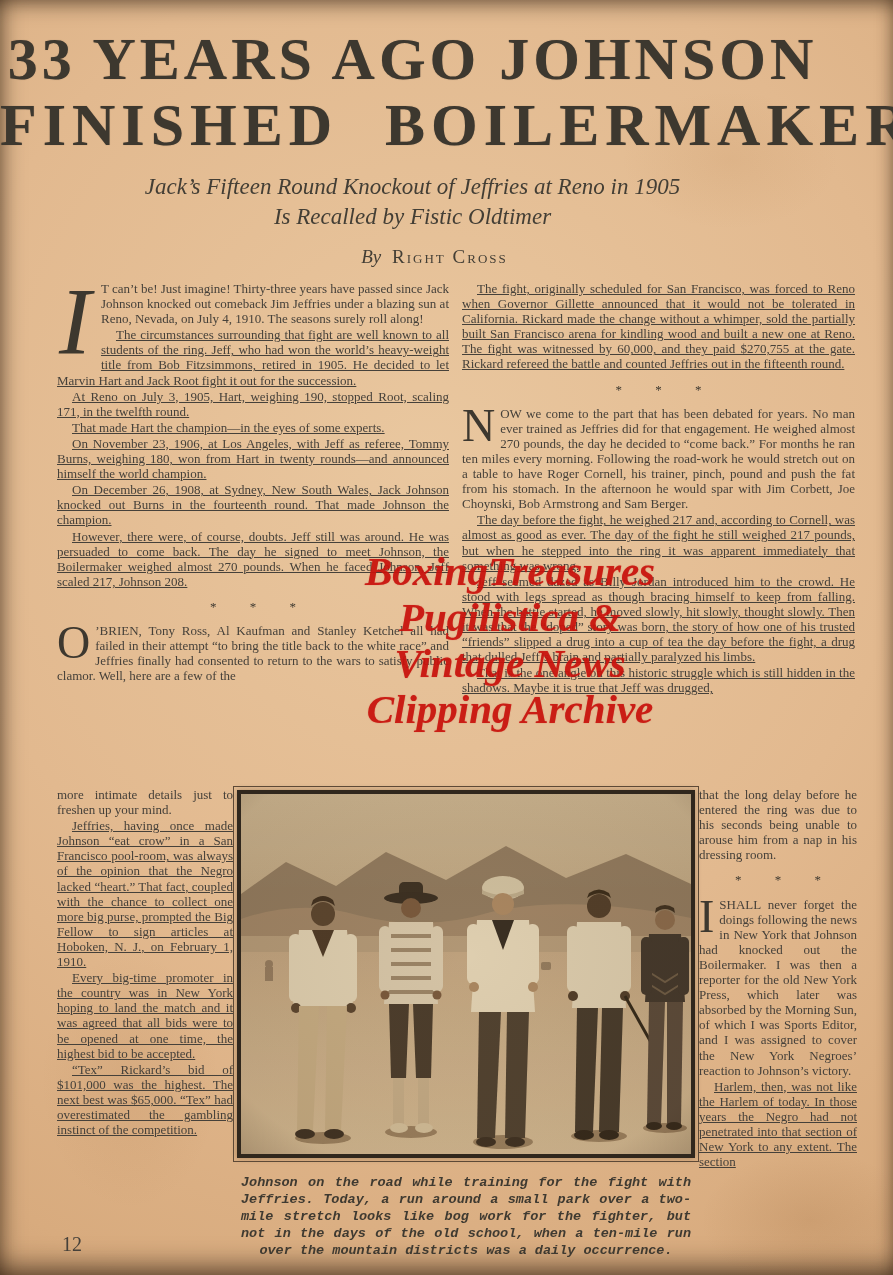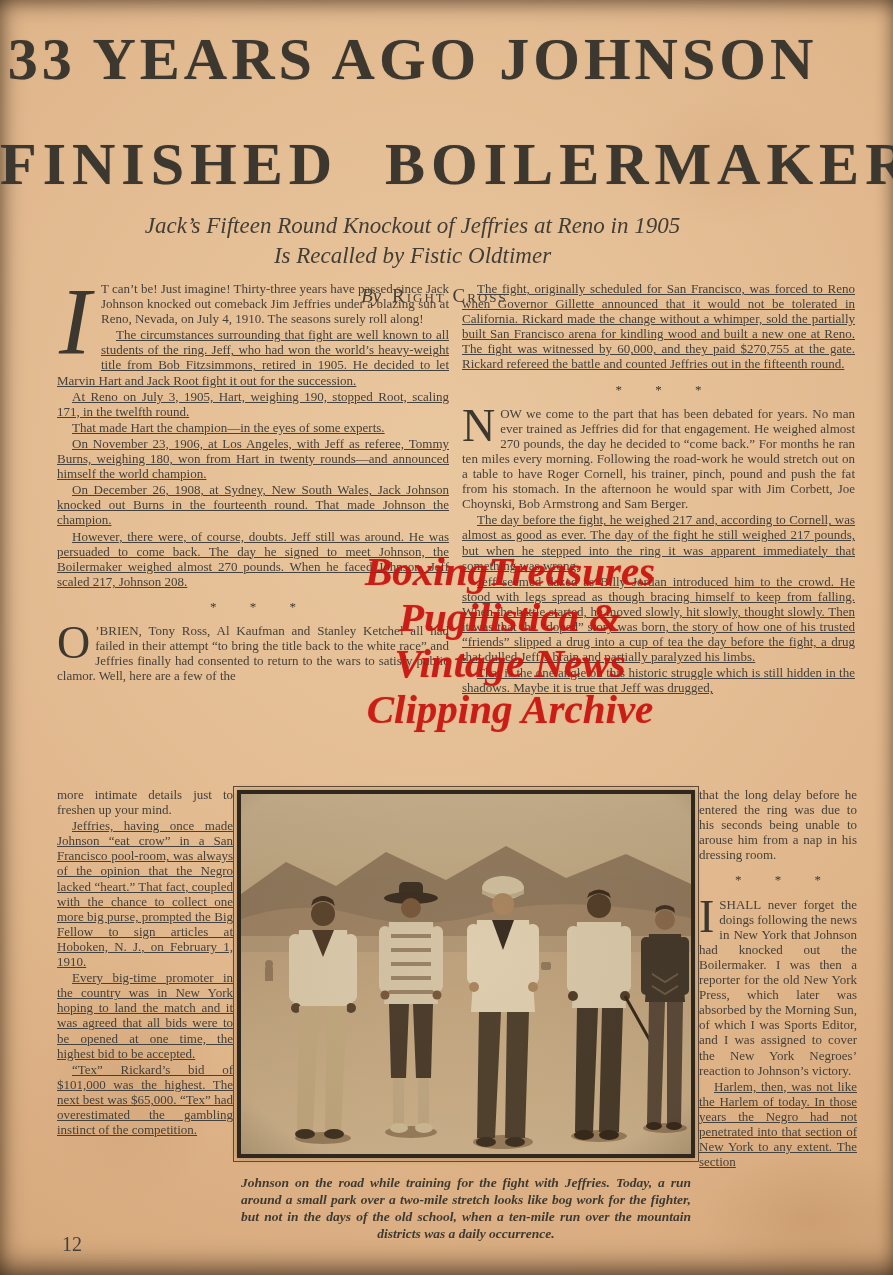--- a/index.html
+++ b/index.html
@@ -25,40 +25,40 @@
   .stain.s1{left:620px;top:90px;width:220px;height:140px;background:radial-gradient(ellipse, rgba(170,115,60,.10), rgba(170,115,60,0) 70%);}
   .stain.s2{left:40px;top:950px;width:180px;height:260px;background:radial-gradient(ellipse, rgba(150,100,55,.10), rgba(150,100,55,0) 70%);}
   .stain.s3{left:700px;top:1150px;width:220px;height:140px;background:radial-gradient(ellipse, rgba(140,90,45,.16), rgba(140,90,45,0) 70%);}
 
   .masthead{position:absolute;left:0;top:26px;width:825px;text-align:center;color:#3d382f;}
   .title-line{
     font-size:60px;line-height:66px;letter-spacing:4px;font-weight:600;
     text-shadow:0 0 1px rgba(60,50,40,.35);
     white-space:nowrap;
   }
-  .title-line.l2{letter-spacing:6px;word-spacing:26px;margin-top:39px;}
+  .title-line.l2{letter-spacing:6px;word-spacing:26px;}
   .subtitle{font-style:italic;font-size:23px;line-height:30px;margin-top:14px;color:#433e35;}
   .byline{margin-top:14px;font-size:19px;color:#433e35;padding-left:44px;}
   .byline .by{font-style:italic;}
   .byline .name{font-variant:small-caps;letter-spacing:2px;margin-left:6px;}
 
   .col{position:absolute;font-size:13px;line-height:15.1px;text-align:justify;}
   .col p{margin:0 0 1px 0;}
   p.indent{text-indent:15px;text-decoration:underline;}
   .dropcap{float:left;font-size:46px;line-height:36px;padding:2px 5px 0 0;font-weight:500;color:#3d382f;}
   .dropcap.xl{font-style:italic;font-size:96px;line-height:74px;padding:4px 10px 0 2px;}
   .sep{display:block;text-align:center;letter-spacing:15px;font-size:13px;margin:10px 0 9px 0;text-indent:15px;color:#3d382f;}
 
   .col-left-full {left:57px; top:281px; width:392px;}
   .col-right-full{left:462px;top:281px; width:393px;}
   .col-left-narrow {left:57px; top:787px; width:176px;}
   .col-right-narrow{left:699px;top:787px; width:158px;}
 
   .photo-block{position:absolute;left:237px;top:790px;width:458px;}
-  figure{margin:0;}
+  figure{margin:0;font-family:Liberation Mono, monospace;}
   .photo-frame{
     border:4px solid #30271d;
     outline:1px solid #5d4936;
     outline-offset:3px;
     background:#c3a883;
     width:450px;height:360px;
     box-shadow:0 0 6px rgba(70,45,20,.35);
   }
   .photo-frame svg{display:block;}
   figcaption{

